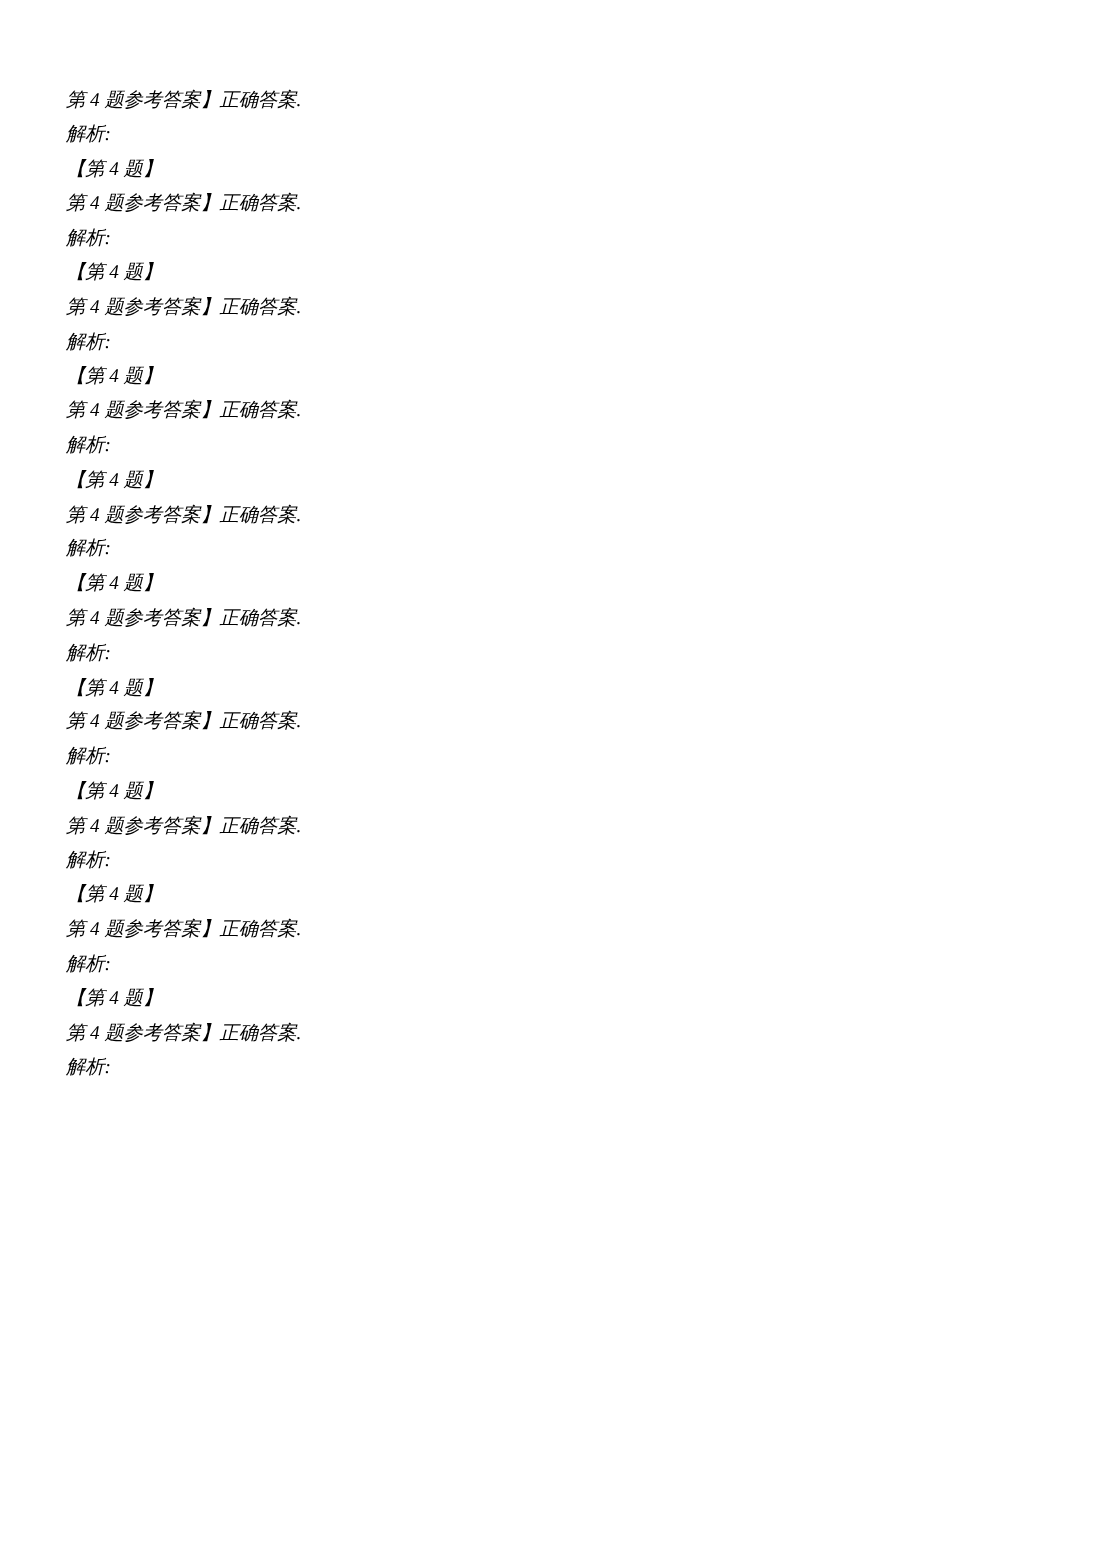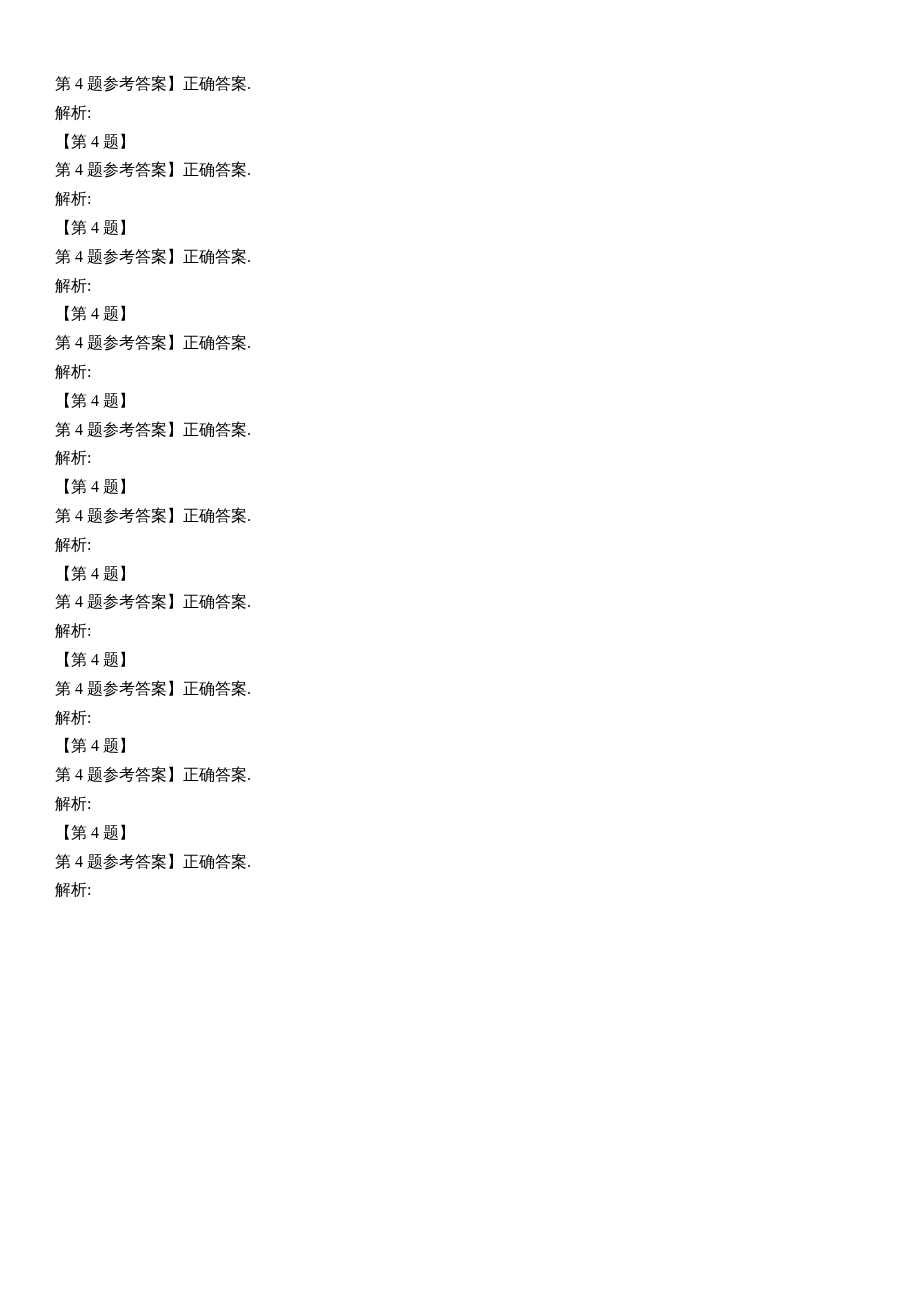--- a/index.html
+++ b/index.html
@@ -1,18 +1,19 @@
 <!DOCTYPE html>
 <html><head>
   <meta charset="utf-8">
   <style>
     * {
       margin: 0;
       padding: 0;
       box-sizing: border-box;
+      font-style: italic;
     }
     body {
       background: #ffffff;
       font-family: "SimSun", "宋体", serif;
       font-size: 16px;
       line-height: 1.8;
       color: #000000;
       padding: 70px 55px;
       width: 920px;
     }

